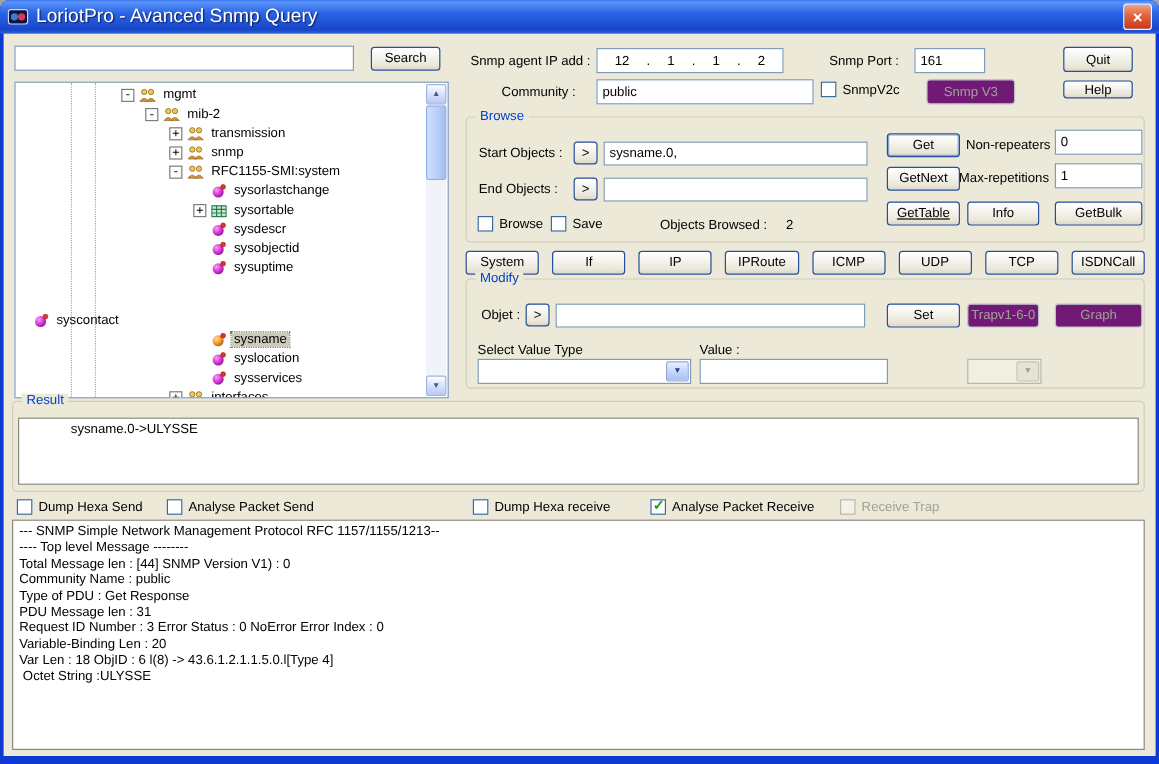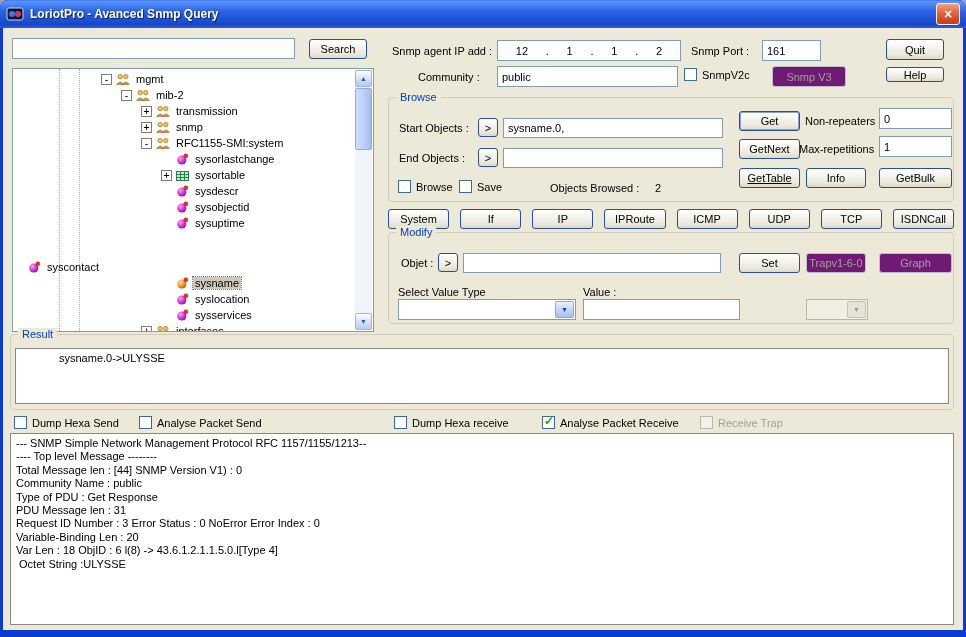--- a/index.html
+++ b/index.html
@@ -3,21 +3,21 @@
 <meta charset="utf-8">
 <style>
   html,body{margin:0;padding:0;}
   body{background:#9aa5b5;font-family:"Liberation Sans",sans-serif;}
   .window{position:relative;width:966px;height:637px;background:#0d3ad0;overflow:hidden;
     border-radius:8px 8px 0 0;font-size:11px;}
   .titlebar{position:absolute;left:0;top:0;width:966px;height:28px;
     background:linear-gradient(180deg,#3a77f2 0%,#5a93f8 6%,#2a63e6 40%,#1747c8 88%,#2c60dc 100%);
     border-radius:8px 8px 0 0;display:flex;align-items:center;padding:0 6px;box-sizing:border-box;}
   .app-icon{display:flex;align-items:center;}
-  .title-text{color:#fff;font-weight:bold;font-size:12px;margin-left:6px;flex:1;
+  .title-text{color:#fff;font-weight:normal;font-size:16px;margin-left:6px;flex:1;
     text-shadow:1px 1px 1px rgba(10,20,70,.8);}
   .close-btn{width:22px;height:20px;border:1px solid #f0f4ff;border-radius:3px;
     background:linear-gradient(180deg,#f3a183 0%,#e0633c 45%,#cc3a12 100%);
     color:#fff;font-weight:bold;font-size:14px;display:flex;align-items:center;justify-content:center;}
   .content-bg{position:absolute;left:3px;top:28px;width:960px;height:602px;background:#ece9d8;}
   .lbl{position:absolute;color:#000;white-space:nowrap;}
   .tb{position:absolute;background:#fff;border:1px solid #7f9db9;font:11px "Liberation Sans",sans-serif;
     padding:2px 4px;box-sizing:border-box;color:#000;outline:none;}
   .btn{position:absolute;font:11px "Liberation Sans",sans-serif;color:#000;
     background:linear-gradient(180deg,#ffffff 0%,#f5f4ed 40%,#eae7d9 80%,#ddd8c6 100%);
@@ -87,21 +87,21 @@
     <span class="close-btn">
         <span>×</span>
       </span>
   </div>
   <div class="content-bg"></div>
 
   <input class="tb" style="left: 12px; top: 38px; width: 283px; height: 21px;" value="">
   <button class="btn" style="left:309px;top:39px;width:58px;height:20px;">Search</button>
 
   <span class="lbl" style="left:392px;top:45px;">Snmp agent IP add :</span>
-  <div class="tb ip-field" style="left:497px;top:40px;width:184px;height:21px;">
+  <div class="tb ip-field" style="left:497px;top:40px;width:156px;height:21px;">
       <span>12</span>
       <span>.</span>
       <span>1</span>
       <span>.</span>
       <span>1</span>
       <span>.</span>
       <span>2</span>
     </div>
   <span class="lbl" style="left:691px;top:45px;">Snmp Port :</span>
   <input class="tb" style="left: 762px; top: 40px; width: 59px; height: 21px;" value="161">

